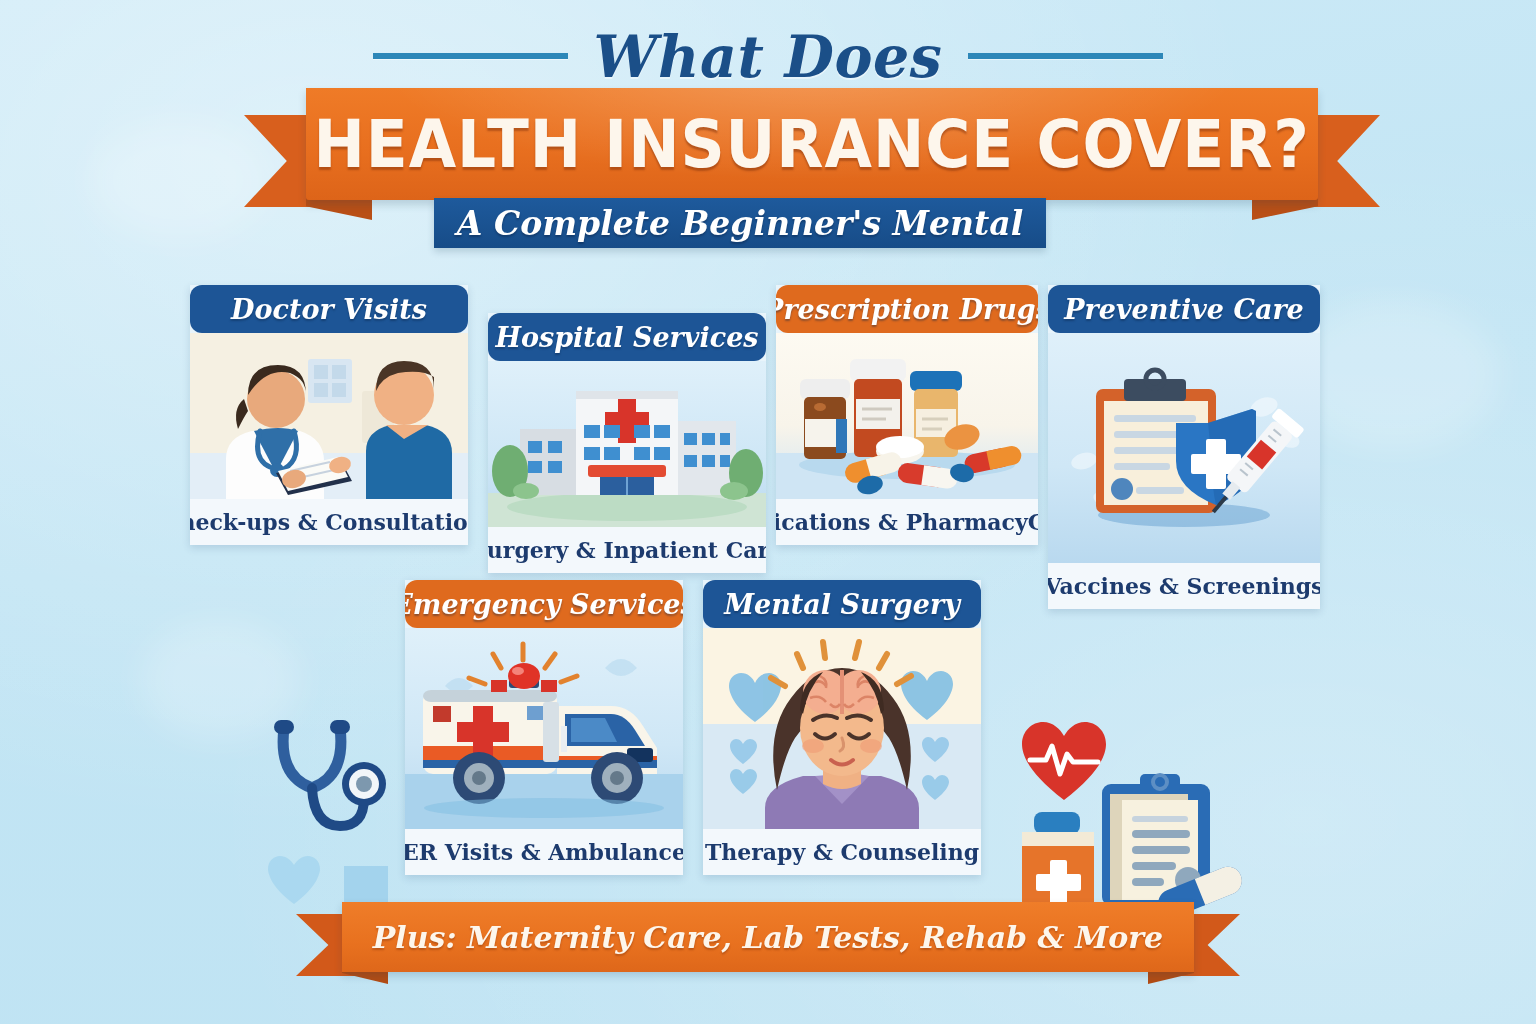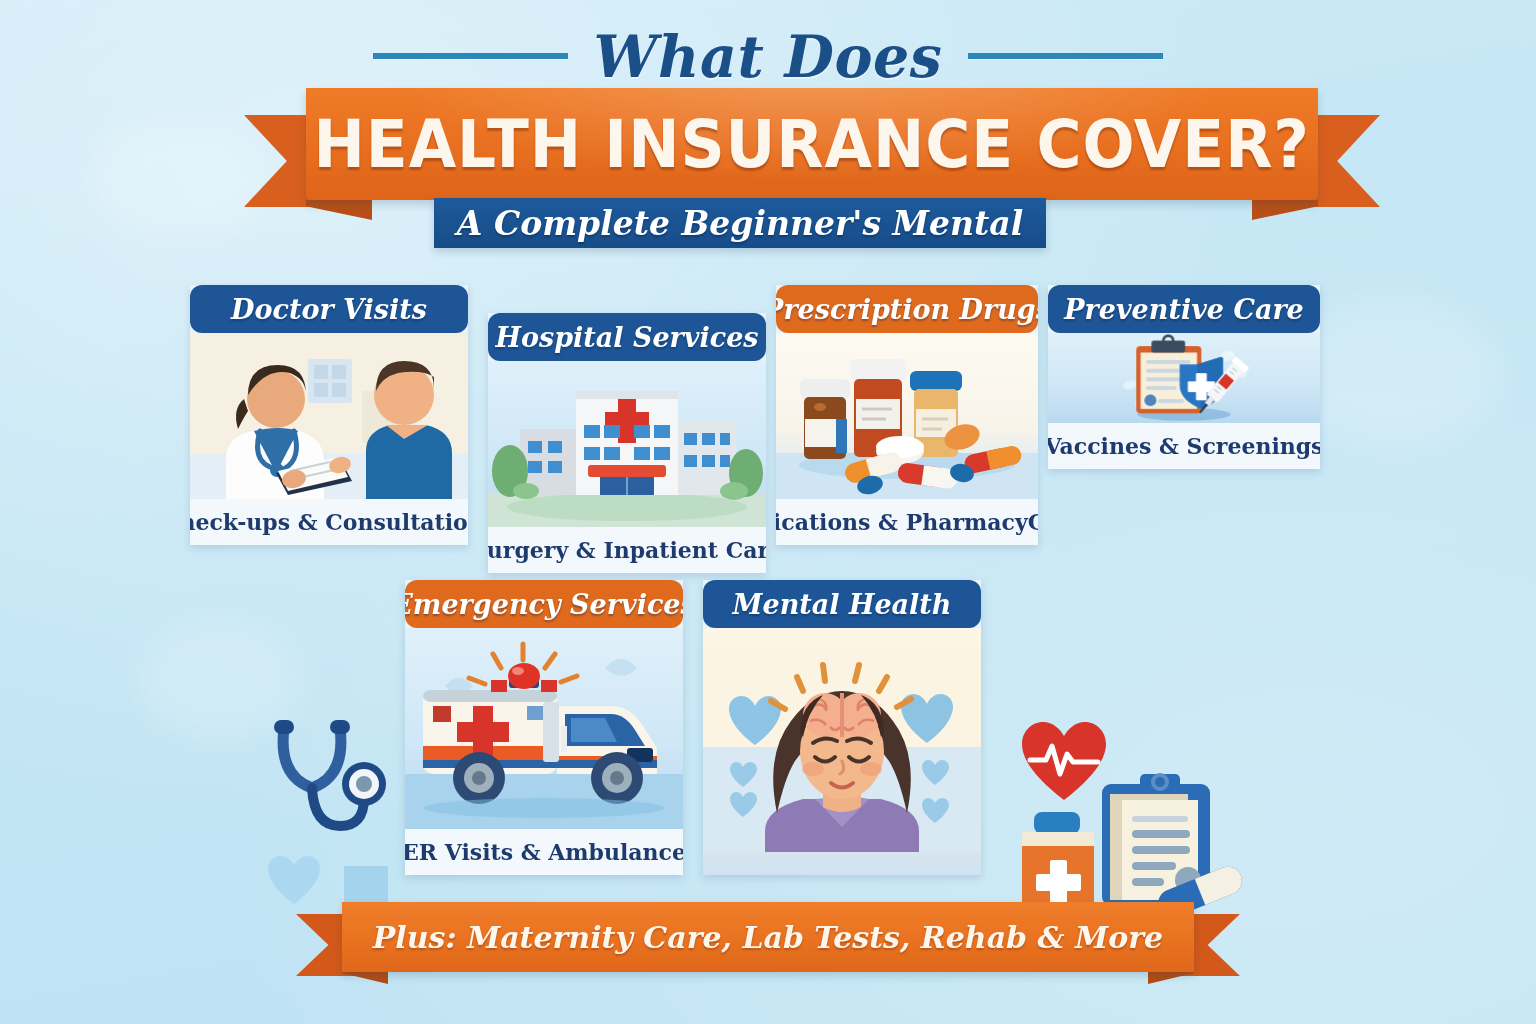--- a/index.html
+++ b/index.html
@@ -356,21 +356,21 @@
         </g>
         <ellipse cx="94" cy="152" rx="13" ry="9" fill="#1d6ba8" transform="rotate(-15 94 152)"></ellipse>
         <ellipse cx="186" cy="140" rx="12" ry="9" fill="#1d6ba8" transform="rotate(12 186 140)"></ellipse>
       </svg>
     </div>
     <div class="card-foot">
       <div class="card-caption">Medications &amp; PharmacyCosts</div>
     </div>
   </div>
 
-  <div class="card" style="left:1048px;top:285px;width:272px;height:184px;">
+  <div class="card" style="left:1048px;top:285px;width:272px;height:324px;">
     <div class="card-head">
       <div class="card-title">Preventive Care</div>
     </div>
     <div class="card-art">
       <div class="art-bg sky"></div>
       <svg viewBox="0 0 272 166" width="100%" height="100%" style="position:absolute;inset:0;">
         <g fill="#ffffff" opacity="0.45">
           <ellipse cx="216" cy="42" rx="14" ry="9" transform="rotate(-20 216 42)"></ellipse>
           <ellipse cx="240" cy="74" rx="12" ry="8" transform="rotate(25 240 74)"></ellipse>
           <ellipse cx="36" cy="96" rx="13" ry="8" transform="rotate(-15 36 96)"></ellipse>
@@ -477,21 +477,21 @@
         <ellipse cx="139" cy="180" rx="120" ry="10" fill="#7fbde2" opacity="0.5"></ellipse>
       </svg>
     </div>
     <div class="card-foot">
       <div class="card-caption">ER Visits &amp; Ambulance</div>
     </div>
   </div>
 
   <div class="card" style="left:703px;top:580px;width:278px;height:295px;">
     <div class="card-head">
-      <div class="card-title">Mental Health</div>
+      <div class="card-title">Mental Surgery</div>
     </div>
     <div class="card-art">
       <div class="art-bg cream"></div>
       <svg viewBox="0 0 278 201" width="100%" height="100%" style="position:absolute;inset:0;">
         <rect x="0" y="0" width="278" height="201" fill="#fbf4e3"></rect>
         <rect x="0" y="96" width="278" height="105" fill="#d9e9f4"></rect>
 
         <g fill="#82bfe4" opacity="0.9">
           <path d="M52 94 C30 78, 26 64, 26 58 C26 50, 32 45, 38 45 C45 45, 50 50, 52 55 C54 50, 59 45, 66 45 C72 45, 78 50, 78 58 C78 64, 74 78, 52 94 Z"></path>
           <path d="M224 92 C202 76, 198 62, 198 56 C198 48, 204 43, 210 43 C217 43, 222 48, 224 53 C226 48, 231 43, 238 43 C244 43, 250 48, 250 56 C250 62, 246 76, 224 92 Z"></path>
@@ -545,20 +545,23 @@
             <path d="M168 92 q-12 -8 -24 -2"></path>
           <path d="M112 106 q10 9 20 0"></path>
             <path d="M146 106 q10 9 20 0"></path>
         </g>
 
         <ellipse cx="110" cy="118" rx="11" ry="7" fill="#ef9d77" opacity="0.65"></ellipse>
         <ellipse cx="168" cy="118" rx="11" ry="7" fill="#ef9d77" opacity="0.65"></ellipse>
         <path d="M139 110 q4 10 -2 13" stroke="#d9936c" stroke-width="3" fill="none" stroke-linecap="round"></path>
         <path d="M128 132 q11 9 22 0" stroke="#c9614f" stroke-width="4" fill="none" stroke-linecap="round"></path>
       </svg>
+    </div>
+    <div class="card-foot">
+      <div class="card-caption">Therapy &amp; Counseling</div>
     </div>
   </div>
 
   <svg class="deco" style="left:256px;top:714px;" width="140" height="150" viewBox="0 0 140 150">
     <path d="M28 14 Q22 62 56 74 Q90 62 84 14" stroke="#2f5f9e" stroke-width="11" fill="none" stroke-linecap="round"></path>
     <rect x="18" y="6" width="20" height="14" rx="7" fill="#1f4a86"></rect>
     <rect x="74" y="6" width="20" height="14" rx="7" fill="#1f4a86"></rect>
     <path d="M56 74 Q58 112 84 112 Q108 112 108 84" stroke="#1f4a86" stroke-width="10" fill="none" stroke-linecap="round"></path>
     <circle cx="108" cy="70" r="22" fill="#1f4a86"></circle>
     <circle cx="108" cy="70" r="15" fill="#f2f6f9"></circle>

